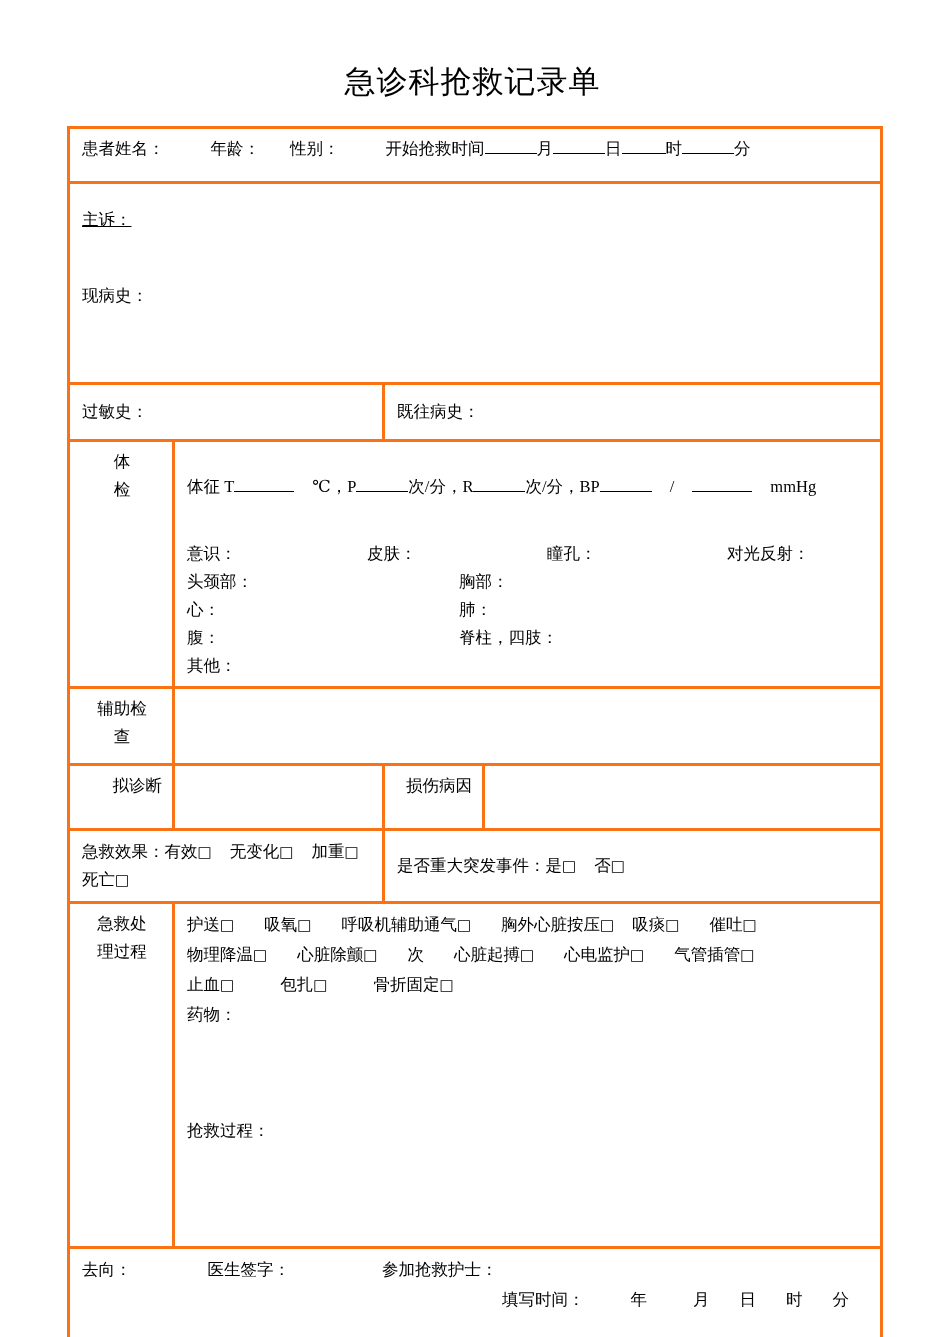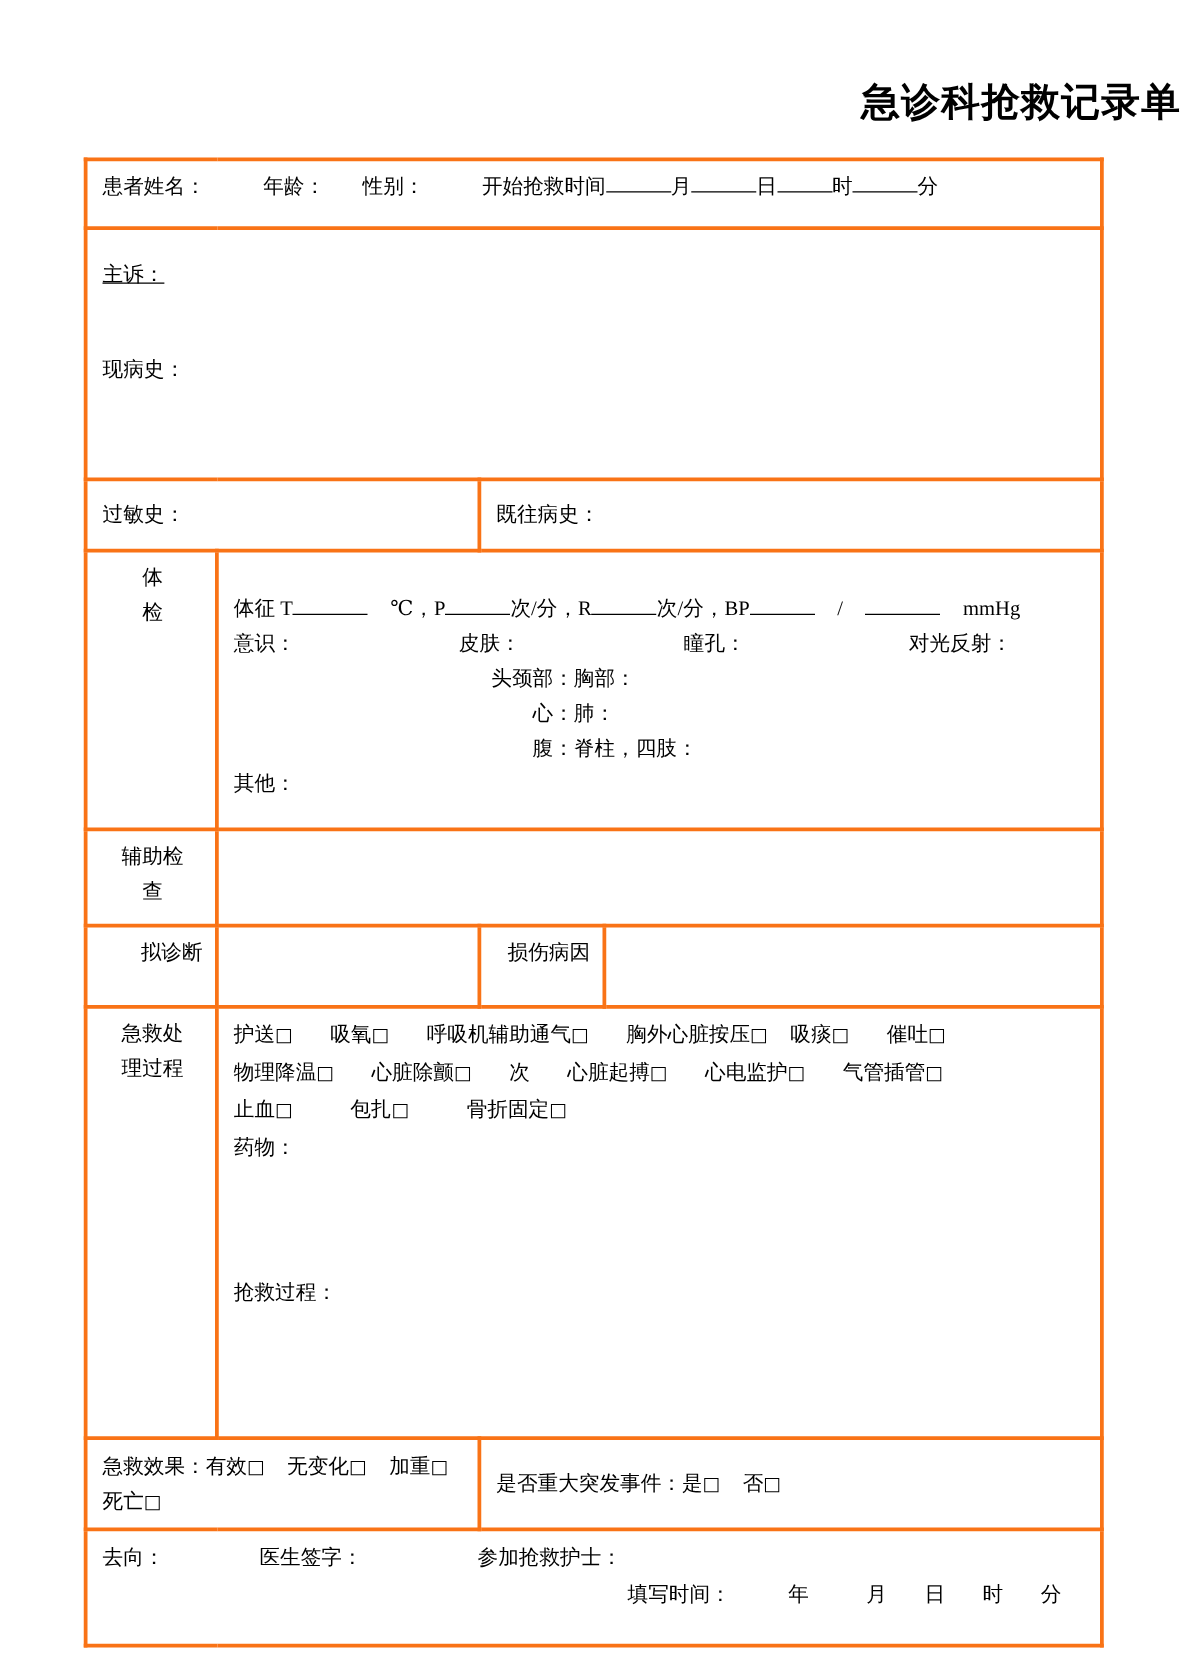--- a/index.html
+++ b/index.html
@@ -19,23 +19,23 @@
     position: absolute;
     left: 0; top: 0;
     width: 945px;
     height: 1337px;
   }
   .title {
     position: absolute;
     left: 0;
     top: 62px;
     width: 945px;
-    text-align: right;
+    text-align: center;
     font-size: 31px;
-    font-weight: bold;
+    font-weight: normal;
     letter-spacing: 1px;
     line-height: 40px;
   }
   table.form {
     position: absolute;
     left: 67px;
     top: 126px;
     width: 813px;
     border-collapse: collapse;
     table-layout: fixed;
@@ -61,22 +61,22 @@
   .row-header td { height: 34px; vertical-align: middle; padding-top: 4px; padding-bottom: 4px;}
   .u4 { display:inline-block; width: 44px; border-bottom: 1px solid #000; }
   .u5 { display:inline-block; width: 52px; border-bottom: 1px solid #000; }
   .u6 { display:inline-block; width: 60px; border-bottom: 1px solid #000; }
   .sp-l { display:inline-block; width: 46px; }
   .sp-m { display:inline-block; width: 30px; }
   .sp-s { display:inline-block; width: 18px; }
   .line { white-space: nowrap; }
   .cb { font-family: "DejaVu Sans", sans-serif; font-size: 15px; }
   .exam-grid { line-height: 30px; }
-  .exam-grid .col2 { display:inline-block; width: 272px; text-align: right; }
-  .exam-grid .col2b { display:inline-block; width: 180px; }
+  .exam-grid .col2 { display:inline-block; width: 272px; }
+  .exam-grid .col2b { display:inline-block; width: 180px; margin-top: 39px; }
   .nowrapline { white-space: nowrap; }
   .proc-line { line-height: 30px; white-space: nowrap; }
   .footline { line-height: 30px; font-family: Liberation Serif, serif; }
 </style>
 </head>
 <body>
 
 <div class="page">
 
   <div class="title">急诊科抢救记录单</div>
@@ -139,20 +139,29 @@
     </tr>
 
     <tr>
       <td class="midlabel" style="height:50px;">拟诊断</td>
       <td></td>
       <td class="midlabel">损伤病因</td>
       <td></td>
     </tr>
 
     <tr>
+      <td colspan="2" style="height:58px;vertical-align:middle;padding-right:4px;">
+        <span>急救效果：</span><span>有效</span><span class="cb">□</span><span class="sp-s"></span><span>无变化</span><span class="cb">□</span><span class="sp-s"></span><span>加重</span><span class="cb">□</span><span class="sp-s"></span><span>死亡</span><span class="cb">□</span>
+      </td>
+      <td colspan="2" style="vertical-align:middle;">
+        <span>是否重大突发事件：</span><span>是</span><span class="cb">□</span><span class="sp-s"></span><span>否</span><span class="cb">□</span>
+      </td>
+    </tr>
+
+    <tr>
       <td class="vlabel" style="height:330px;">
         <div>急救处</div>
         <div>理过程</div>
       </td>
       <td colspan="3">
         <div class="proc-line">
           <span>护送</span><span class="cb">□</span><span class="sp-m"></span><span>吸氧</span><span class="cb">□</span><span class="sp-m"></span><span>呼吸机辅助通气</span><span class="cb">□</span><span class="sp-m"></span><span>胸外心脏按压</span><span class="cb">□</span><span class="sp-s"></span><span>吸痰</span><span class="cb">□</span><span class="sp-m"></span><span>催吐</span><span class="cb">□</span>
         </div>
         <div class="proc-line">
           <span>物理降温</span><span class="cb">□</span><span class="sp-m"></span><span>心脏除颤</span><span class="cb">□</span><span class="sp-m"></span><span>次</span><span class="sp-m"></span><span>心脏起搏</span><span class="cb">□</span><span class="sp-m"></span><span>心电监护</span><span class="cb">□</span><span class="sp-m"></span><span>气管插管</span><span class="cb">□</span>
@@ -160,29 +169,20 @@
         <div class="proc-line">
           <span>止血</span><span class="cb">□</span><span class="sp-l"></span><span>包扎</span><span class="cb">□</span><span class="sp-l"></span><span>骨折固定</span><span class="cb">□</span>
         </div>
         <div class="proc-line">药物：</div>
         <div style="height:86px;"></div>
         <div class="proc-line">抢救过程：</div>
       </td>
     </tr>
 
     <tr>
-      <td colspan="2" style="height:58px;vertical-align:middle;padding-right:4px;">
-        <span>急救效果：</span><span>有效</span><span class="cb">□</span><span class="sp-s"></span><span>无变化</span><span class="cb">□</span><span class="sp-s"></span><span>加重</span><span class="cb">□</span><span class="sp-s"></span><span>死亡</span><span class="cb">□</span>
-      </td>
-      <td colspan="2" style="vertical-align:middle;">
-        <span>是否重大突发事件：</span><span>是</span><span class="cb">□</span><span class="sp-s"></span><span>否</span><span class="cb">□</span>
-      </td>
-    </tr>
-
-    <tr>
       <td colspan="4" style="height:78px;">
         <div class="footline nowrapline"><span>去向：</span><span class="sp-l"></span><span class="sp-m"></span><span>医生签字：</span><span class="sp-l"></span><span class="sp-l"></span><span>参加抢救护士：</span></div>
         <div class="footline nowrapline" style=""><span style="display:inline-block;width:420px;"></span><span>填写时间：</span><span class="sp-l"></span><span>年</span><span class="sp-l"></span><span>月</span><span class="sp-m"></span><span>日</span><span class="sp-m"></span><span>时</span><span class="sp-m"></span><span>分</span></div>
       </td>
     </tr>
 
   </tbody>
     </table>
 </div>
 

